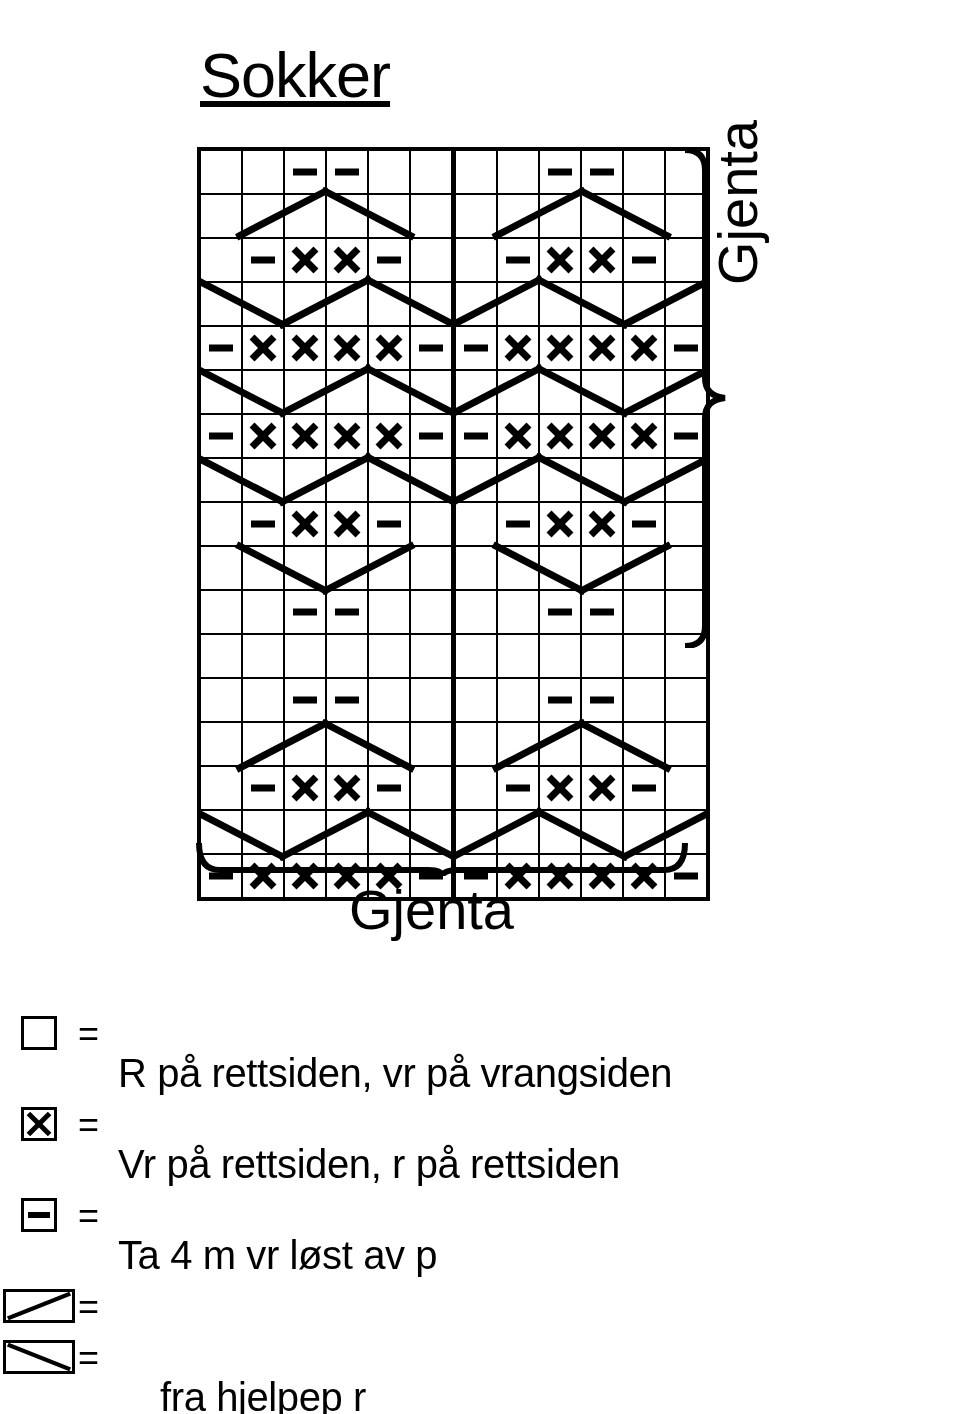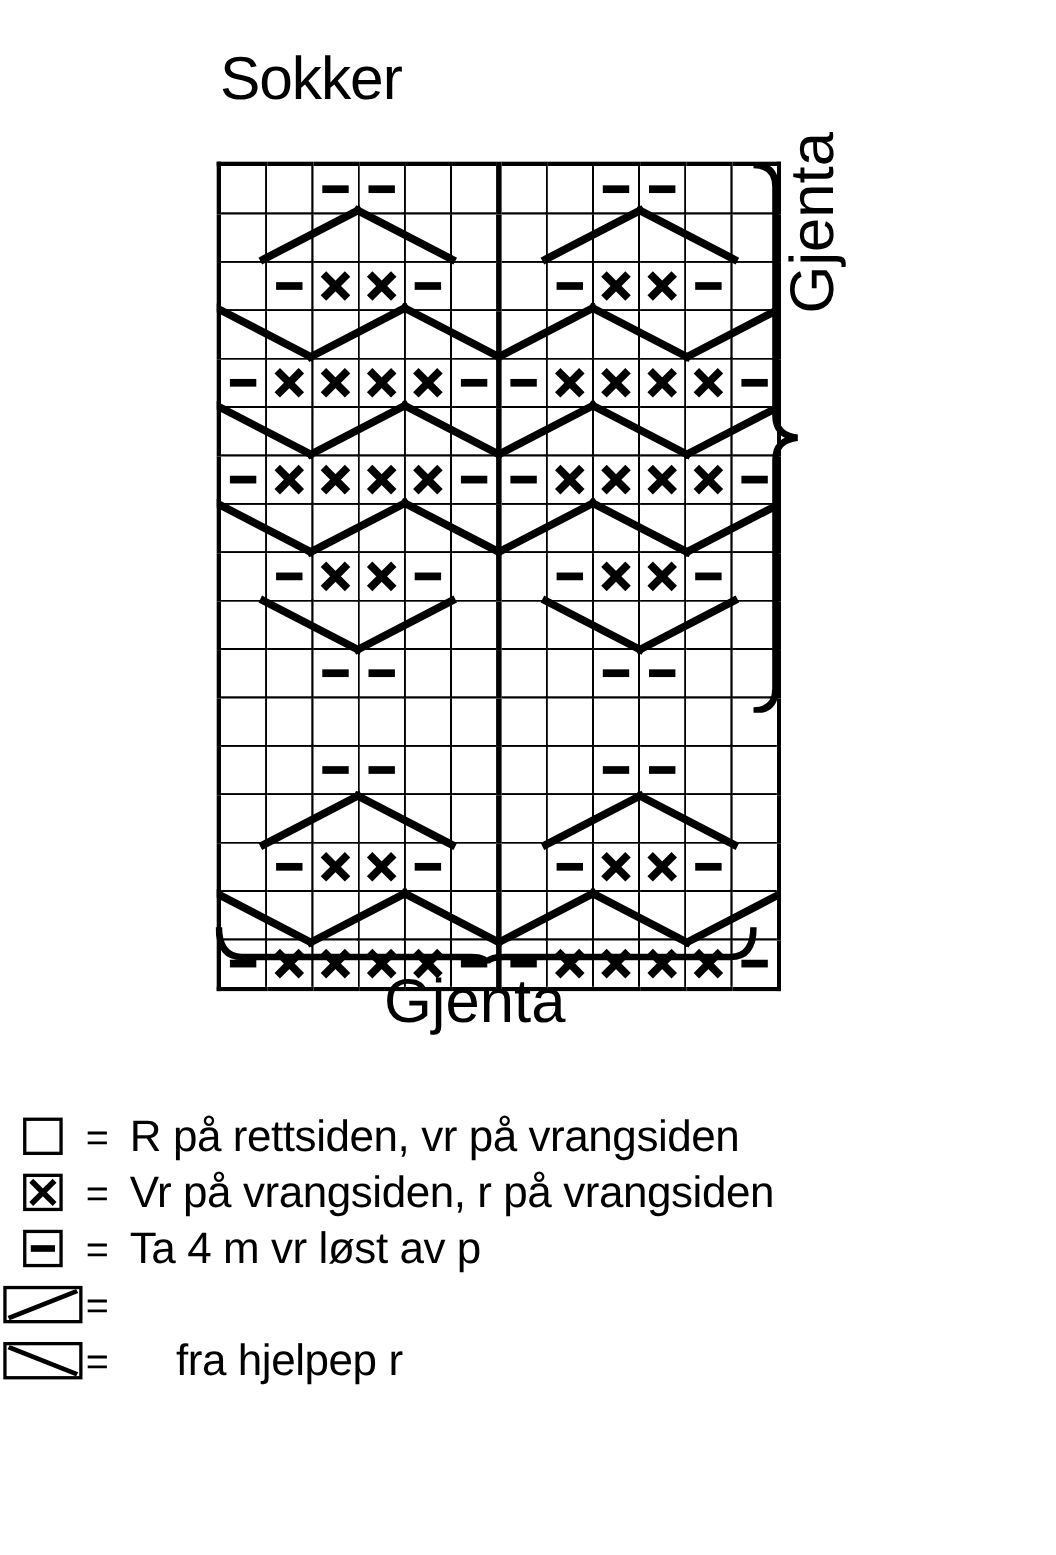--- a/index.html
+++ b/index.html
@@ -8,24 +8,25 @@
     font-family:"Liberation Sans", sans-serif;
     color:#000;
     overflow:hidden;
     position:relative;
   }
 
   
   #title{
     position:absolute;
     left:200px; top:44px;
-    font-size:55px;
+    font-size:63px;
     font-weight:400;
     letter-spacing:-1px;
     line-height:1;
+    text-decoration:underline;
   }
 
   
   #chart-area{
     position:absolute;
     left:0; top:0;
     width:960px; height:960px;
   }
 
   #grid-wrap{
@@ -153,20 +154,21 @@
   .legend-eq{
     flex:0 0 40px;
     font-size:36px;
     line-height:44px;
     padding-top:2px;
   }
   .legend-text{
     font-size:40px;
     line-height:46px;
     letter-spacing:-0.4px;
+    margin-top:40px;
   }
   .legend-text .cont{display:block;padding-left:42px;}
 </style>
 </head>
 <body>
 
 <div id="title">Sokker</div>
 
 <div id="chart-area">
 
@@ -474,21 +476,21 @@
     </div>
     <div class="legend-eq">=</div>
     <div class="legend-text">R på rettsiden, vr på vrangsiden</div>
   </div>
 
   <div class="legend-row">
     <div class="legend-sym">
       <div class="sym-box sym-x"></div>
     </div>
     <div class="legend-eq">=</div>
-    <div class="legend-text">Vr på vrangsiden, r på vrangsiden</div>
+    <div class="legend-text">Vr på rettsiden, r på rettsiden</div>
   </div>
 
   <div class="legend-row">
     <div class="legend-sym">
       <div class="sym-box sym-dash"></div>
     </div>
     <div class="legend-eq">=</div>
     <div class="legend-text">Ta 4 m vr løst av p</div>
   </div>
 

